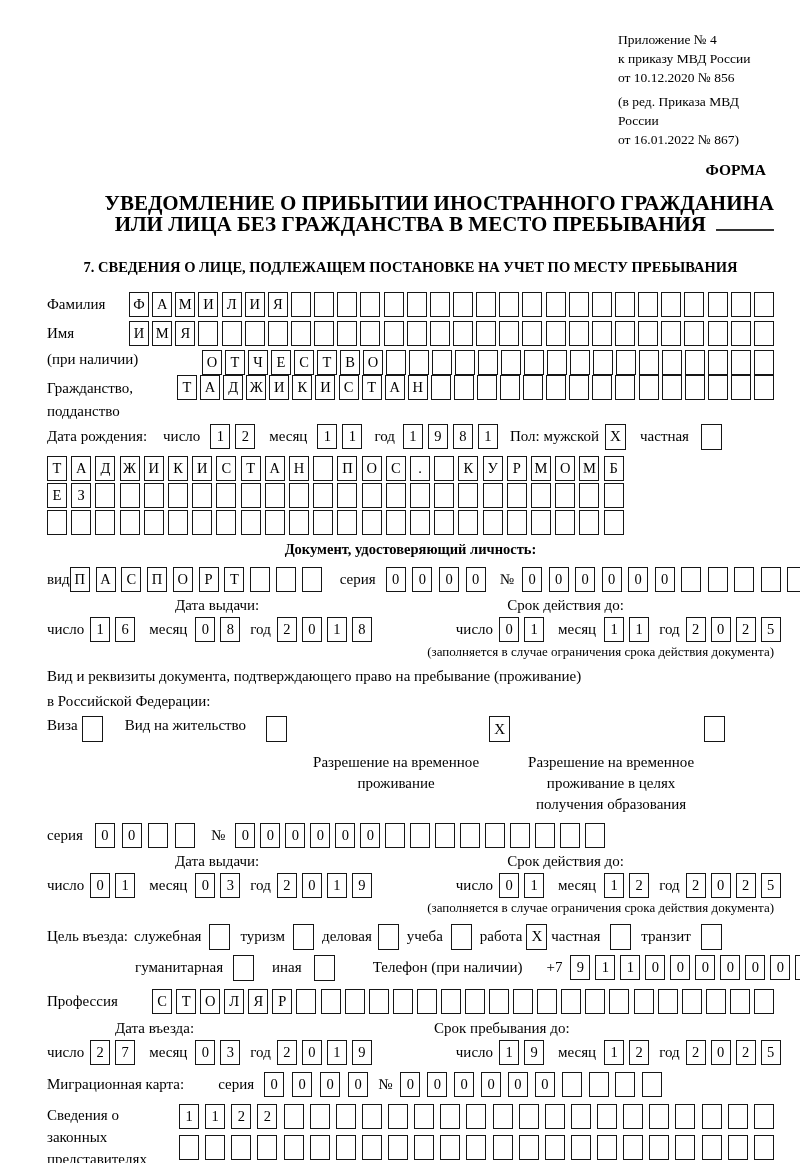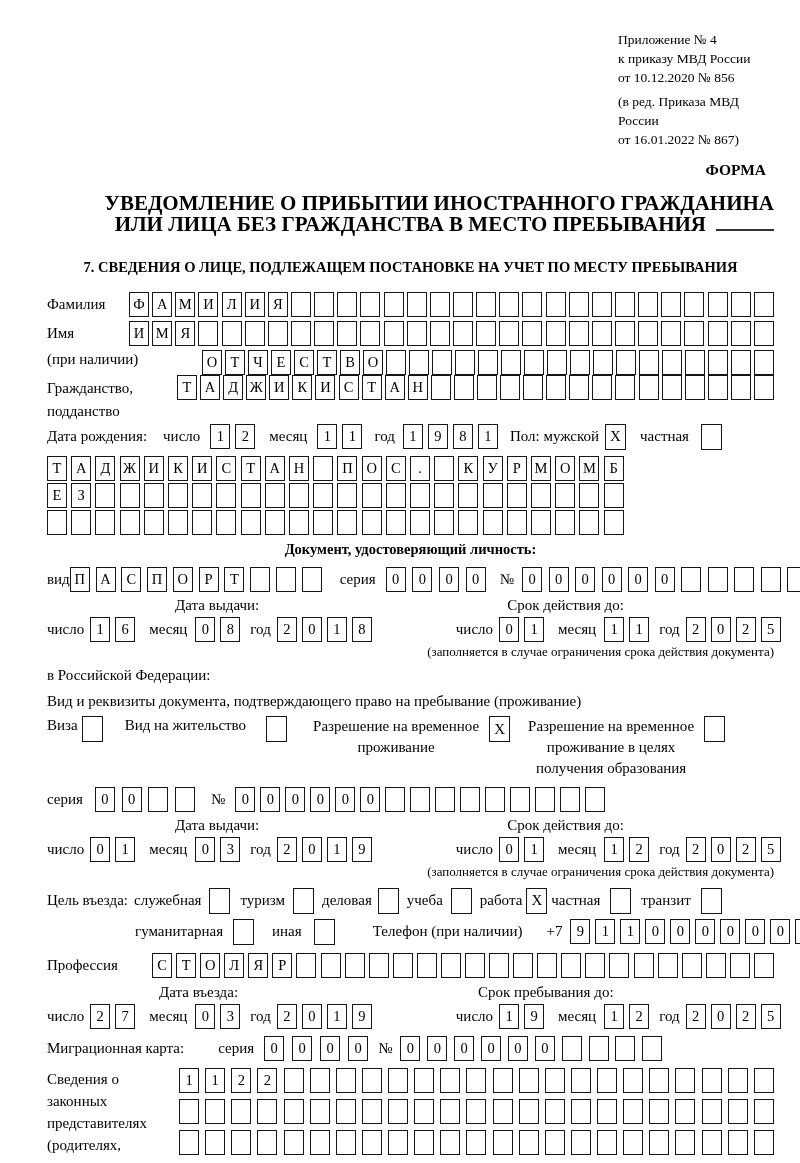--- a/index.html
+++ b/index.html
@@ -17,21 +17,21 @@
   .appendix{margin-left:571px;font-size:13.5px;line-height:19px;}
   .appendix .gap{height:5px;}
   .forma{font-weight:bold;font-size:15.5px;text-align:right;margin:12px 8px 0 0;}
   .title{font-weight:bold;font-size:21px;text-align:right;line-height:21px;margin-top:14px;}
   .uline{display:inline-block;width:58px;border-bottom:2px solid #333;margin-left:10px;vertical-align:baseline;}
   .sec1{font-weight:bold;font-size:14.5px;text-align:center;margin-top:24px;}
   .dochead{font-weight:bold;font-size:14.5px;text-align:center;margin-top:6px;}
   .note{font-size:13px;line-height:15px;margin-top:2px;}
   .right{text-align:right;}
   .opt{display:flex;align-items:flex-start;}
-  .optlines{text-align:center;font-size:15px;line-height:21px;}
+  .optlines{text-align:center;font-size:15px;line-height:21px;margin-top:36px;}
 </style>
 </head>
 <body>
 
 <div class="page">
 
   <div class="appendix">
     <div>Приложение № 4</div>
     <div>к приказу МВД России</div>
     <div>от 10.12.2020 № 856</div>
@@ -367,22 +367,22 @@
     <span class="lbl" style="margin-left:10px">год</span>
     <div class="dcells" style="margin-left:6px">
         <span class="cell">2</span>
         <span class="cell">0</span>
         <span class="cell">2</span>
         <span class="cell">5</span>
       </div>
   </div>
   <div class="note right">(заполняется в случае ограничения срока действия документа)</div>
 
+  <div class="lbl" style="margin-top:8px">Вид и реквизиты документа, подтверждающего право на пребывание (проживание)</div>
   <div class="lbl" style="margin-top:7px">в Российской Федерации:</div>
-  <div class="lbl" style="margin-top:8px">Вид и реквизиты документа, подтверждающего право на пребывание (проживание)</div>
 
   <div class="frow" style="margin-top:5px;align-items:flex-start">
     <div class="opt">
       <span class="lbl">Виза</span>
       <span class="chk" style="margin-left:4px"></span>
     </div>
     <div class="opt" style="margin-left:22px">
       <span class="lbl">Вид на жительство</span>
       <span class="chk" style="margin-left:20px"></span>
     </div>
@@ -537,21 +537,21 @@
         <span class="cell"></span>
         <span class="cell"></span>
         <span class="cell"></span>
         <span class="cell"></span>
         <span class="cell"></span>
         <span class="cell"></span>
       </div>
   </div>
 
   <div class="frow" style="margin-top:5px">
-    <span class="lbl" style="margin-left:112px">Дата въезда:</span>
+    <span class="lbl" style="margin-left:68px">Дата въезда:</span>
     <span class="lbl" style="margin-left:240px">Срок пребывания до:</span>
   </div>
   <div class="frow" style="margin-top:2px">
     <span class="lbl">число</span>
     <div class="dcells" style="margin-left:6px">
         <span class="cell">2</span>
         <span class="cell">7</span>
       </div>
     <span class="lbl" style="margin-left:14px">месяц</span>
     <div class="dcells" style="margin-left:8px">

